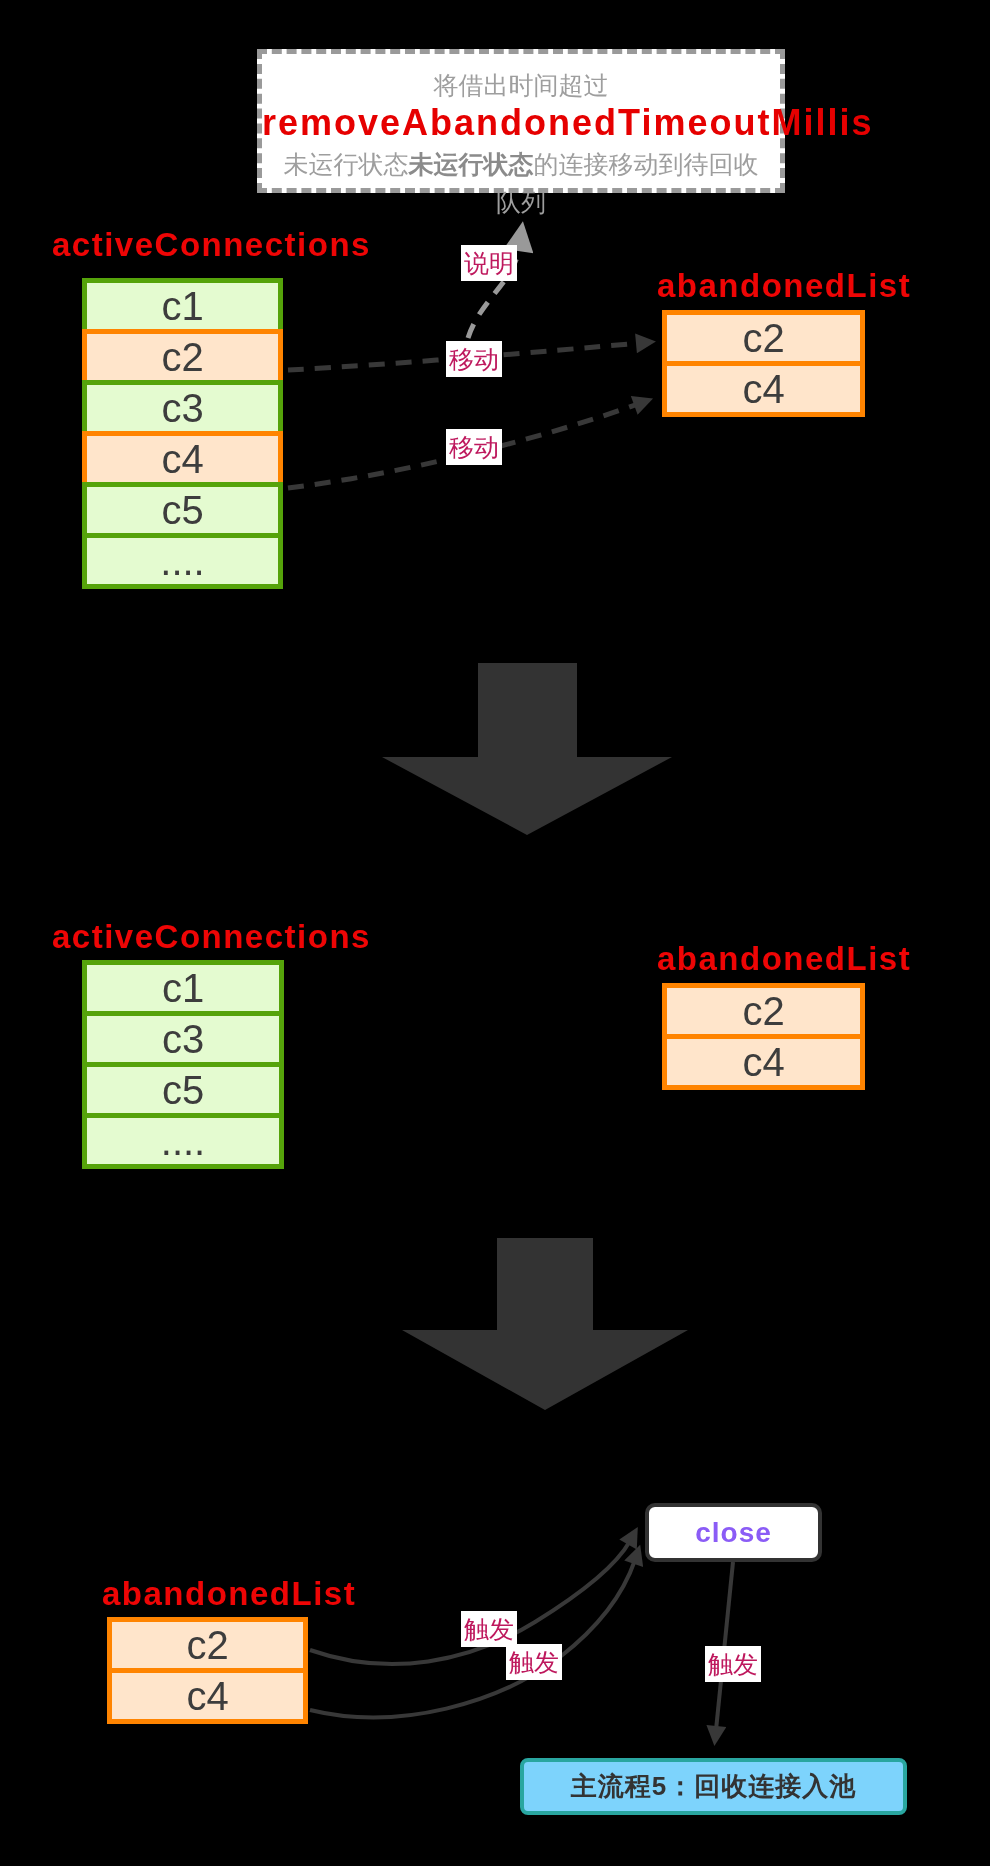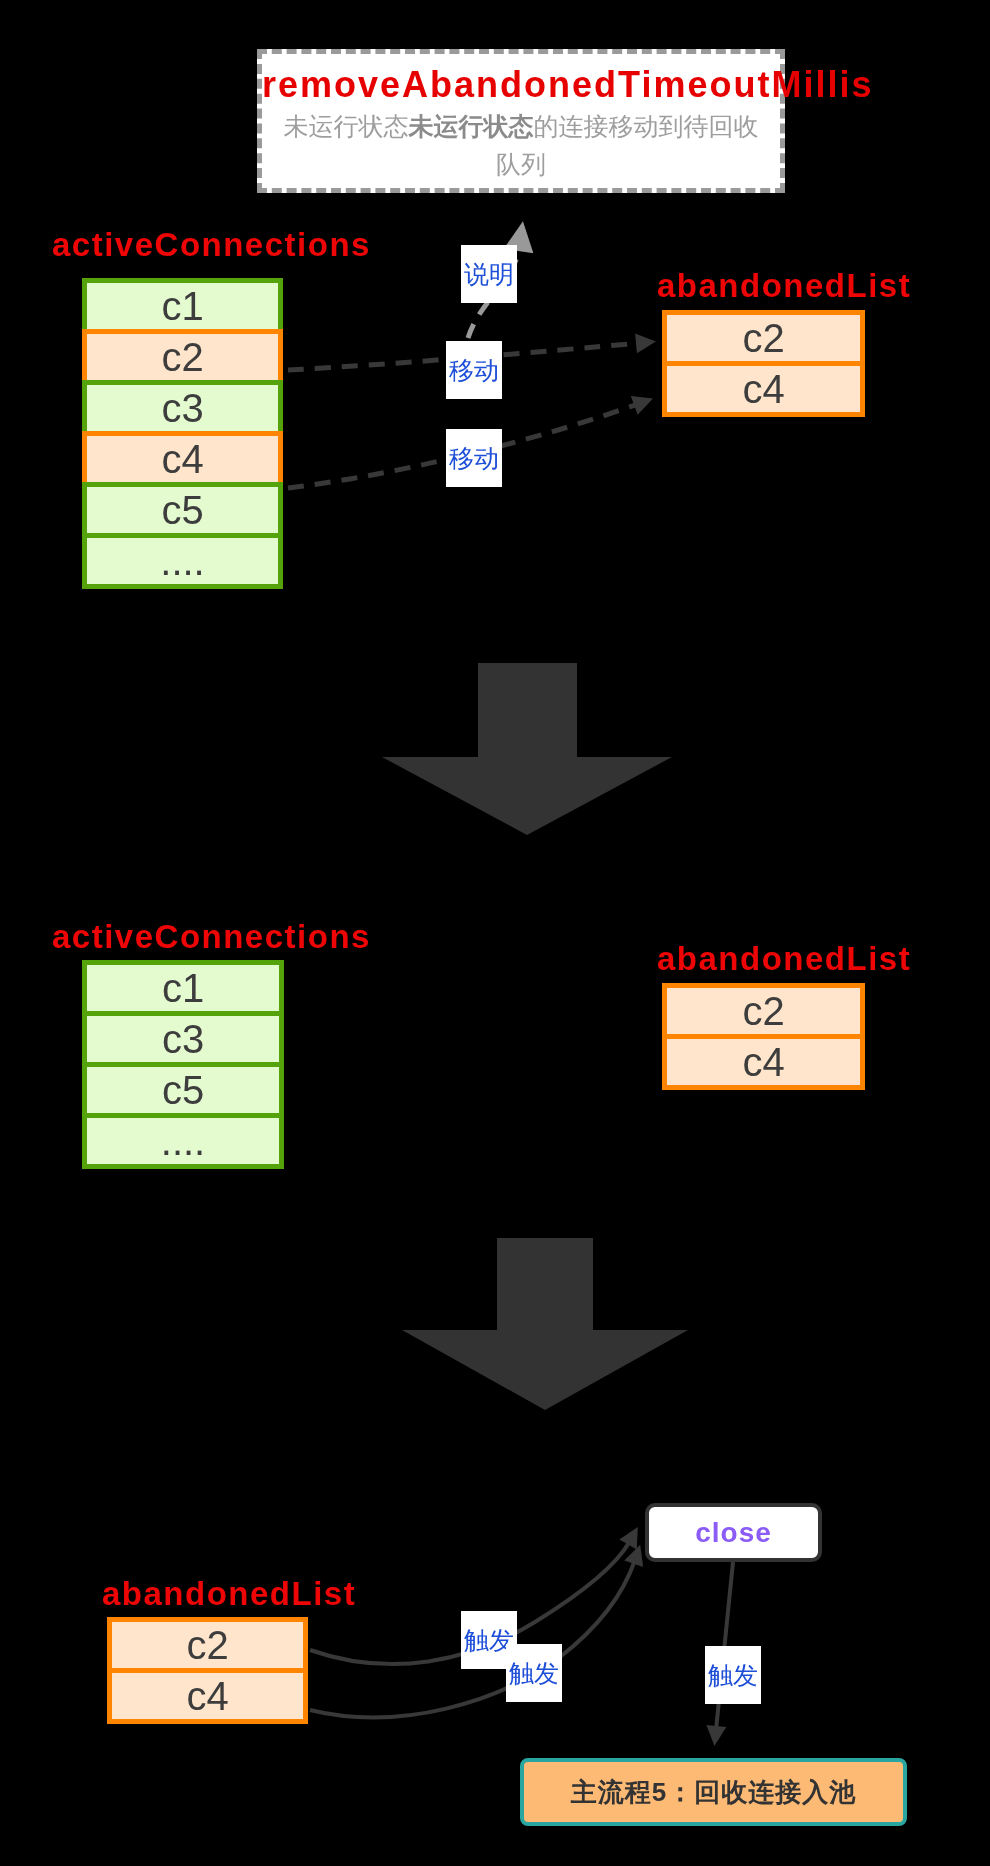--- a/index.html
+++ b/index.html
@@ -31,35 +31,35 @@
   .row{
     box-sizing:border-box;height:56px;display:flex;align-items:center;justify-content:center;
     font-size:40px;color:#3d3d3d;position:relative;
   }
   .row + .row{margin-top:-5px;}
   .row.green{background:#e4fbd0;border:5px solid #55a30a;}
   .row.orange{background:#ffe5cb;border:5px solid #ff8400;}
 
   
   .chip{
-    background:#ffffff;color:#1d4ed8;font-size:25px;line-height:30px;
-    padding:14px 3px;z-index:3;white-space:nowrap;
+    background:#ffffff;color:#be185d;font-size:25px;line-height:30px;
+    padding:3px 3px;z-index:3;white-space:nowrap;
   }
 
   
   .close-node{
     left:645px;top:1503px;width:177px;height:59px;background:#ffffff;
     border:4px solid #333333;border-radius:10px;z-index:2;
     display:flex;align-items:center;justify-content:center;
     font-size:28px;font-weight:bold;color:#8b5cf6;letter-spacing:1px;
   }
 
   
   .flow-node{
-    left:520px;top:1758px;width:387px;height:68px;background:#fdba74;
+    left:520px;top:1758px;width:387px;height:57px;background:#7dd3fc;
     border:4px solid #29a6a0;border-radius:8px;z-index:2;
     display:flex;align-items:center;justify-content:center;
     font-size:26px;font-weight:bold;color:#333333;letter-spacing:1px;
   }
 </style>
 </head>
 <body>
 
 <div id="canvas">
 
@@ -81,20 +81,21 @@
     <polygon points="478,663 577,663 577,757 672,757 527,835 382,757 478,757" fill="#333333"></polygon>
     <polygon points="497,1238 593,1238 593,1330 688,1330 545,1410 402,1330 497,1330" fill="#333333"></polygon>
 
     <path d="M 310 1650 C 390 1678 470 1662 535 1622 C 582 1593 616 1566 630 1541" fill="none" stroke="#383838" stroke-width="4" marker-end="url(#ah-dark)"></path>
     <path d="M 310 1710 C 400 1732 500 1702 560 1657 C 600 1626 624 1592 635 1560" fill="none" stroke="#383838" stroke-width="4" marker-end="url(#ah-dark)"></path>
 
     <path d="M 733 1562 L 716 1730" fill="none" stroke="#383838" stroke-width="4" marker-end="url(#ah-dark)"></path>
   </svg>
 
   <div class="abs note">
+    <div><span class="gray">将借出时间超过</span></div>
     <div><span class="keyword">removeAbandonedTimeoutMillis</span></div>
     <div><span class="gray">未运行状态</span><span class="graybold">未运行状态</span><span class="gray">的连接移动到待回收</span></div>
     <div><span class="gray">队列</span></div>
   </div>
 
   <div class="abs rtitle" style="left:52px;top:226px;">activeConnections</div>
   <div class="abs tbl" style="left:82px;top:278px;width:201px;">
     <div class="row green">c1</div>
     <div class="row orange">c2</div>
     <div class="row green">c3</div>

